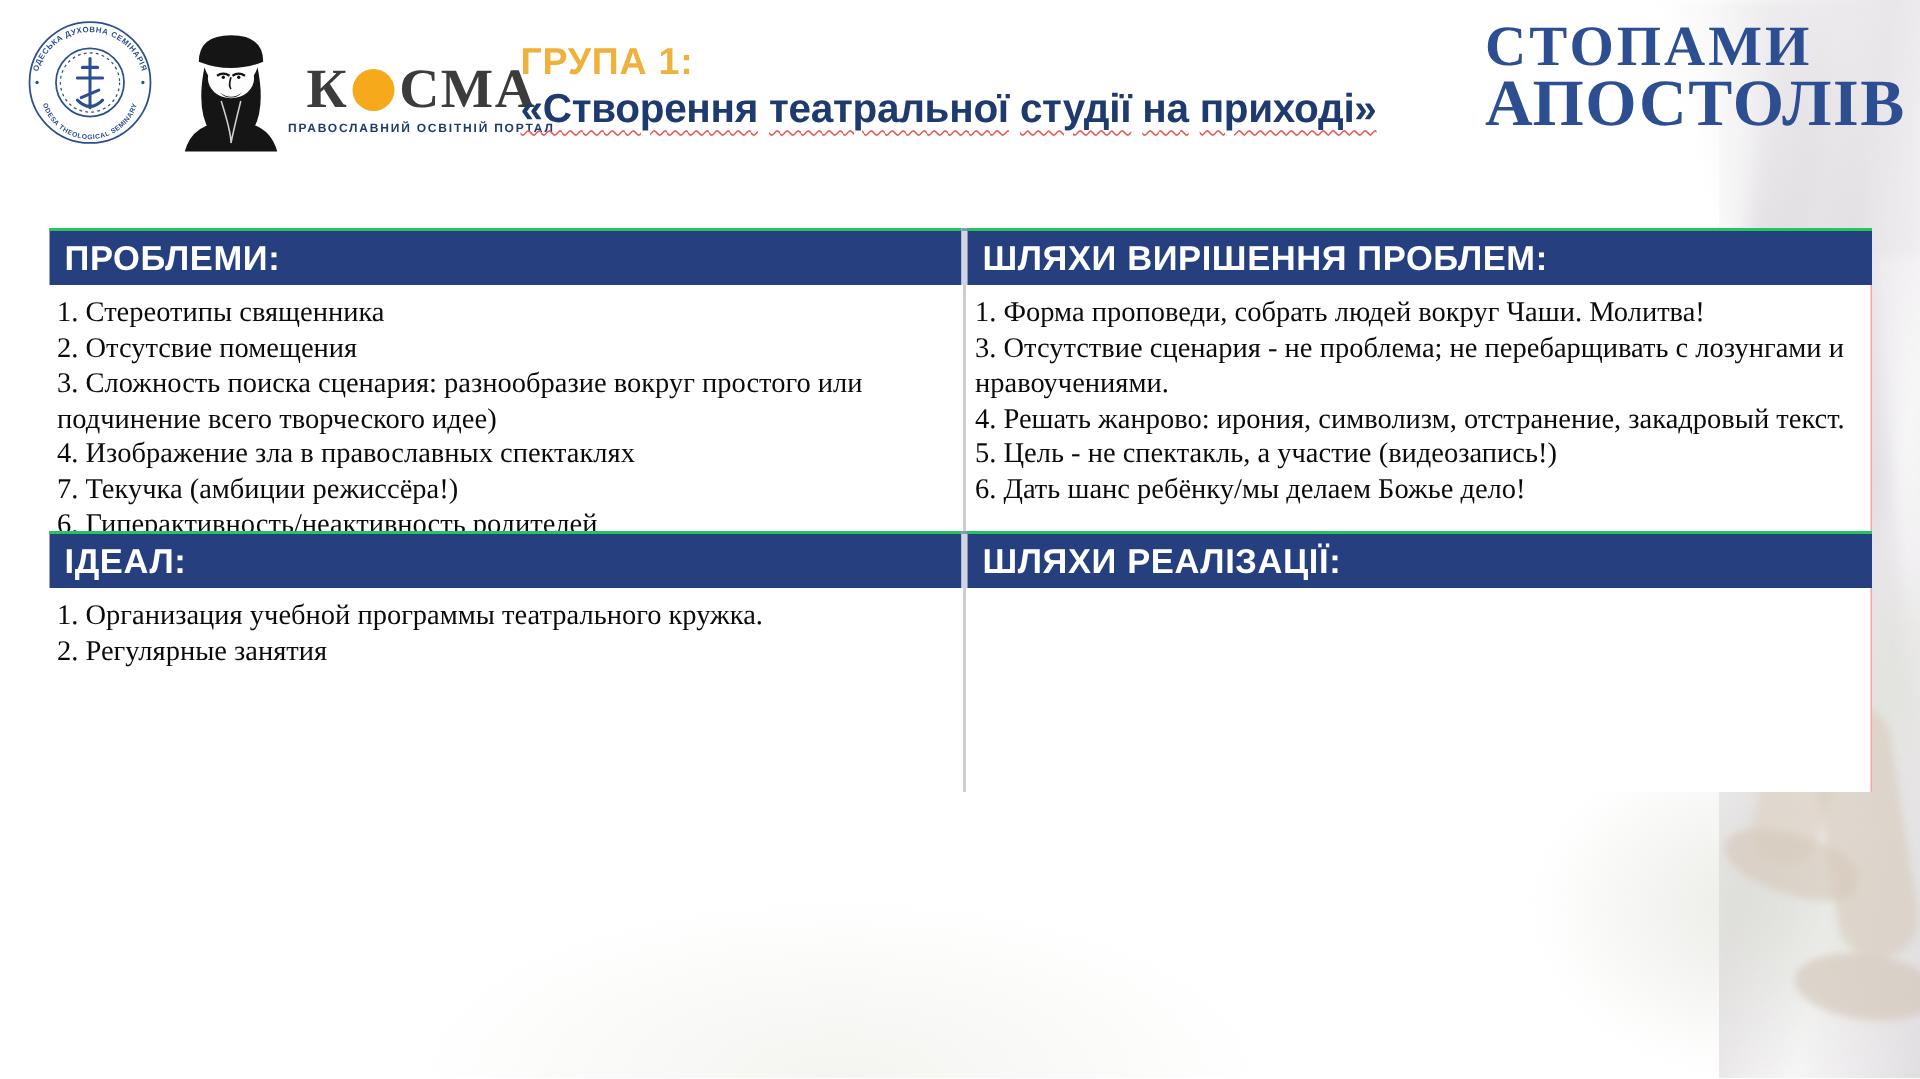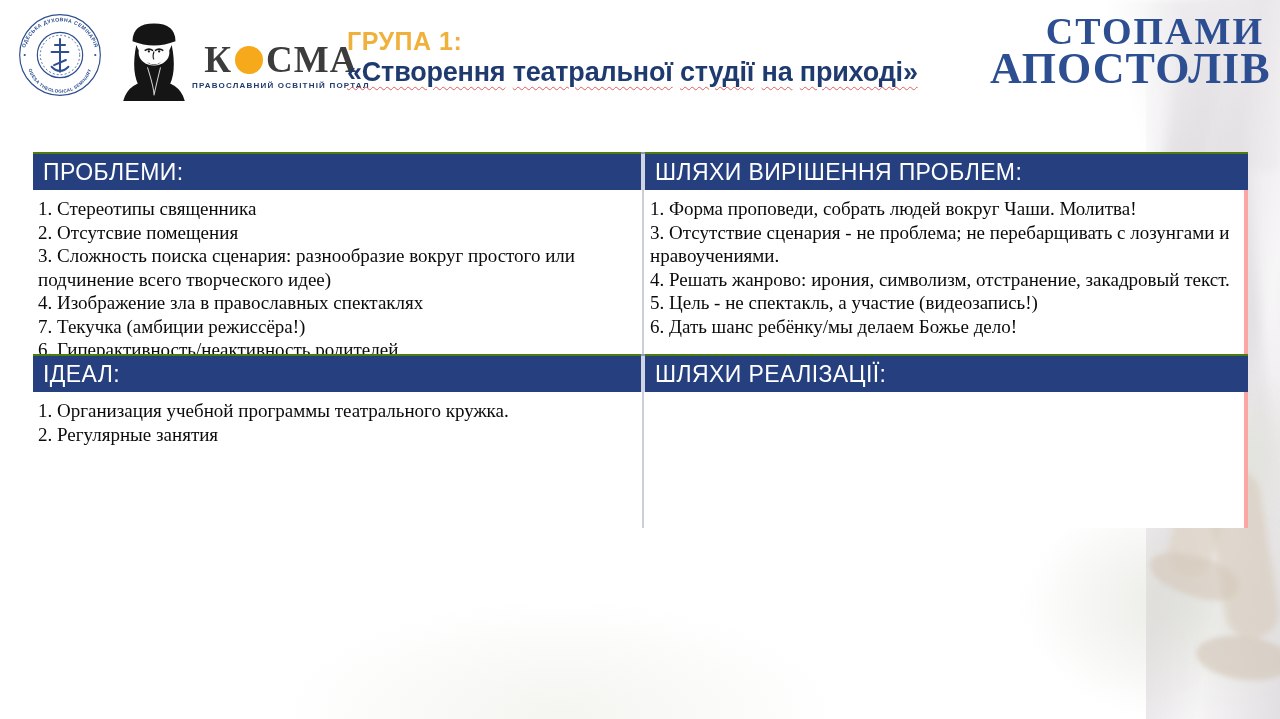--- a/index.html
+++ b/index.html
@@ -51,36 +51,36 @@
   .kosma-dot  { width:28px; height:28px; border-radius:50%; background:#f6a91a; margin:2px 3px 0 3px; }
   .kosma-tagline { font-size:8px; font-weight:bold; color:#1e3a6e; letter-spacing:1.2px; margin-top:3px;
                    white-space:nowrap; }
 
   .titleblock { position:absolute; left:347px; top:27px; }
   .group-label { font-size:25px; font-weight:800; color:#f0b13c; letter-spacing:.5px; }
   .topic { margin-top:1px; font-size:27px; font-weight:800; color:#1e3a6e; letter-spacing:-.2px; }
   .wavy { text-decoration-line:underline; text-decoration-style:wavy;
           text-decoration-color:#e35d5d; text-decoration-thickness:1px; text-underline-offset:5px; }
 
-  .stopamy { position:absolute; right:16px; top:14px; width:274px; text-align:right;
+  .stopamy { position:absolute; right:16px; top:14px; width:274px; text-align:left;
              font-family:"Liberation Serif", serif; font-weight:bold; color:#2d4f92; line-height:.92; }
   .stopamy-l1 { font-size:38px; letter-spacing:2px; }
   .stopamy-l2 { font-size:44px; letter-spacing:1px; }
 
   
   .board { position:absolute; left:33px; top:152px; width:1215px;
            display:grid; grid-template-columns:608px 4px 603px;
            grid-template-rows:38px 164px 38px 136px; }
-  .hcell { background:#26407f; border-top:2px solid #4d7c0f; box-sizing:border-box;
-           color:#ffffff; font-size:23px; font-weight:400; letter-spacing:.4px;
+  .hcell { background:#26407f; border-top:2px solid #22c55e; box-sizing:border-box;
+           color:#ffffff; font-size:23px; font-weight:700; letter-spacing:.4px;
            padding-left:10px; display:flex; align-items:center; }
   .hgap  { background:#cfd5e2; border-top:2px solid #8b97bd; box-sizing:border-box; }
   .bcell { background:#ffffff; box-sizing:border-box; padding:7px 10px 0 5px;
            font-family:"Liberation Serif", serif; font-size:19px; line-height:23.5px; color:#0b0b0b; }
-  .bcell-r { border-right:4px solid #fca5a5; }
+  .bcell-r { border-right:1px solid #fca5a5; }
   .bgap  { background:linear-gradient(to right, #ffffff 1px, #c9ced8 1px, #c9ced8 3px, #ffffff 3px); }
   .cell-line { margin:0; }
 </style>
 </head>
 <body>
 
 <div class="slide">
 
   <div class="bg">
     <div class="bg-drape"></div>

